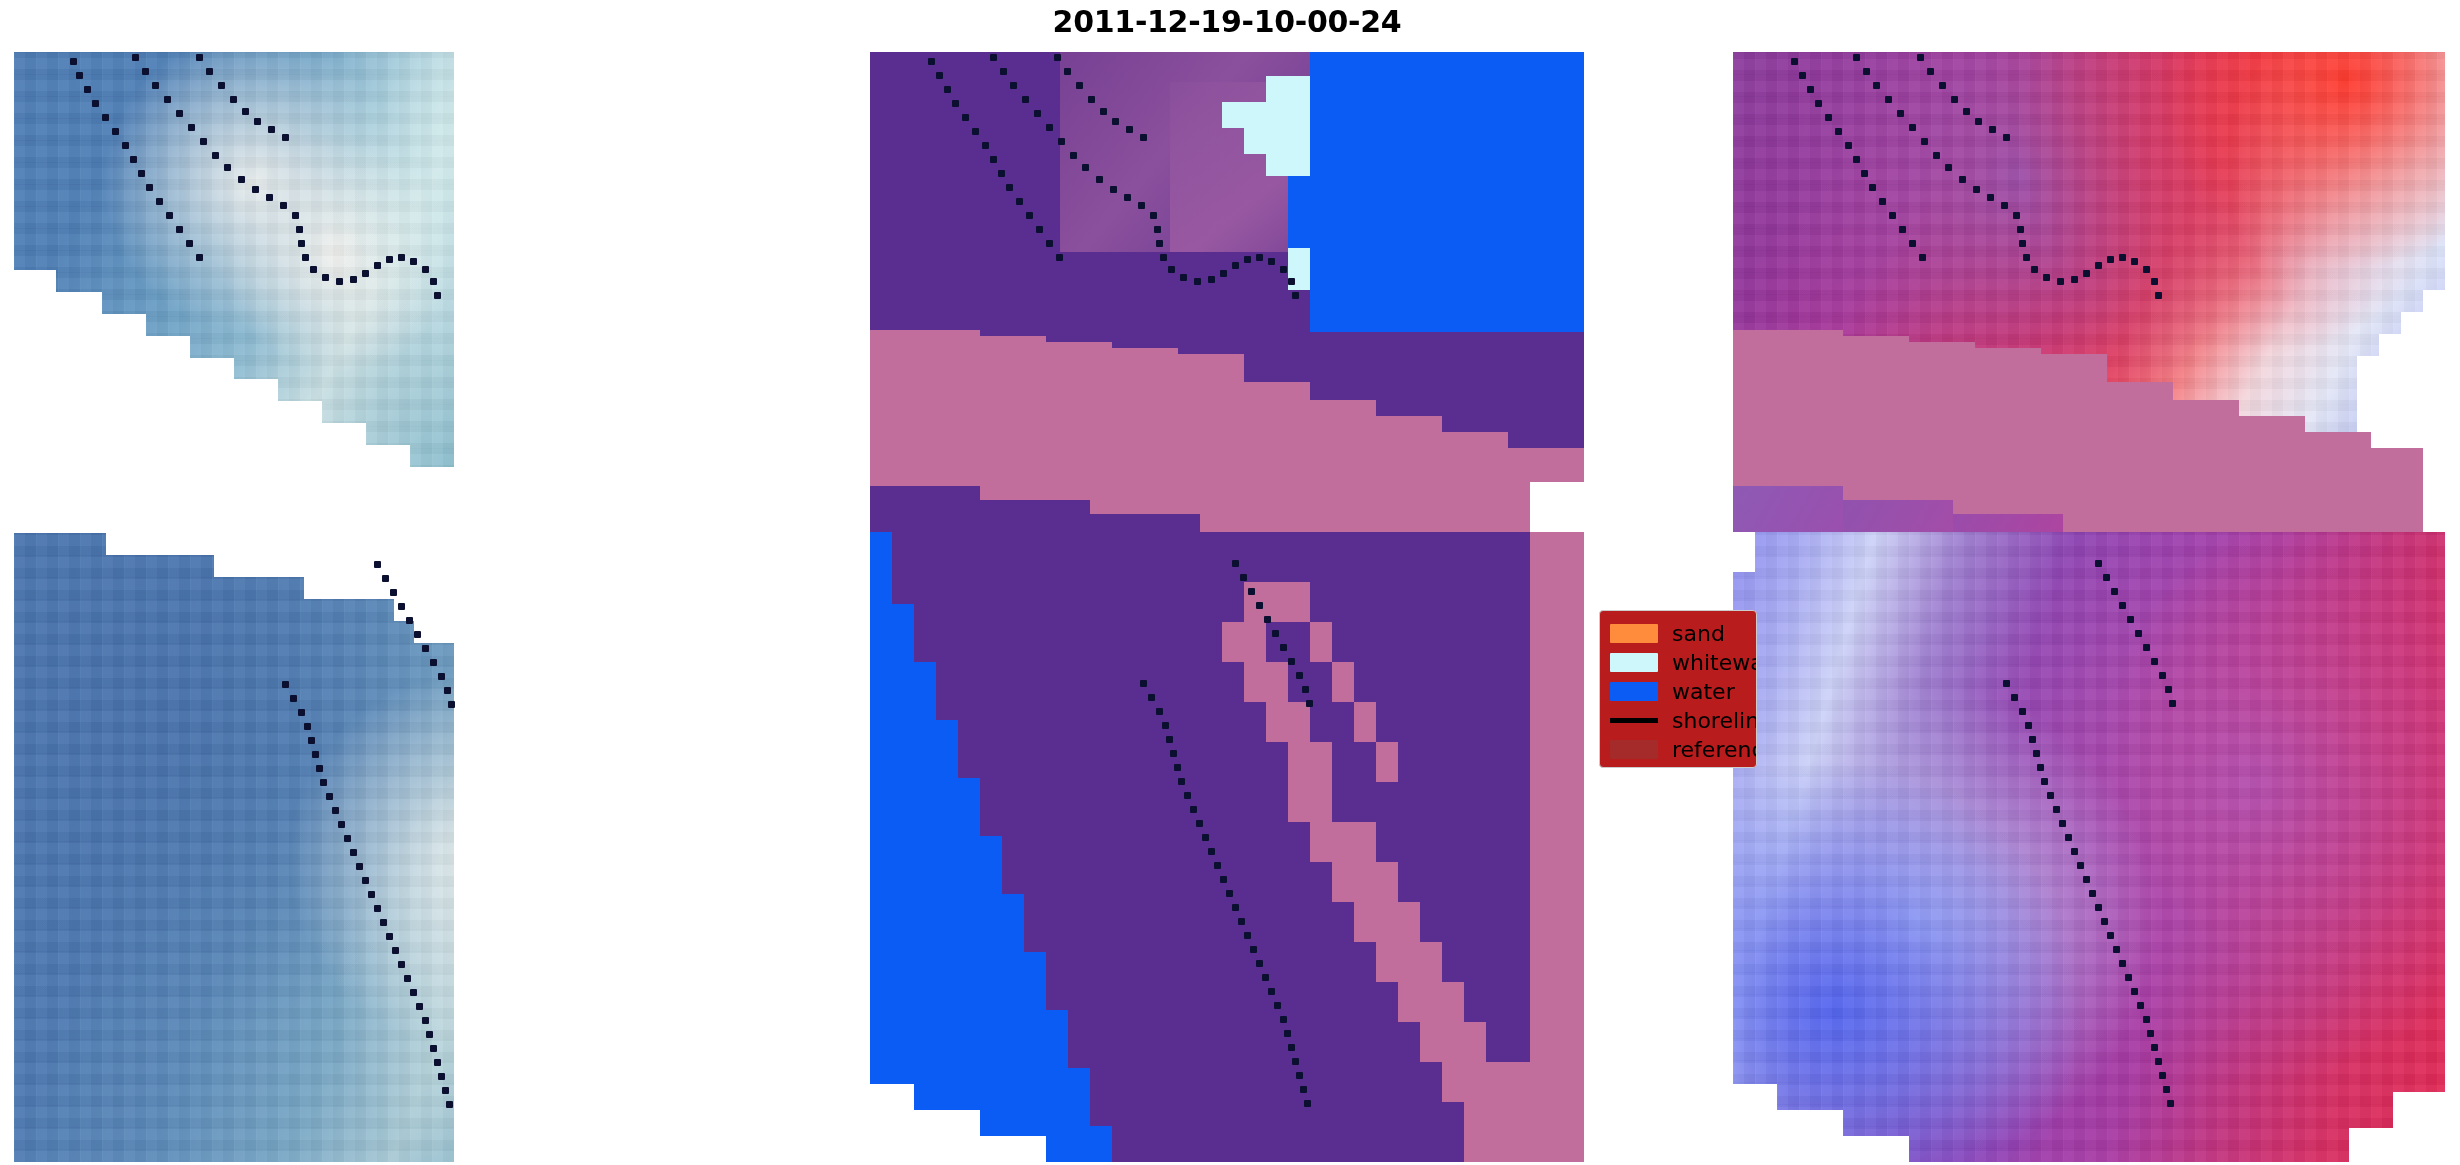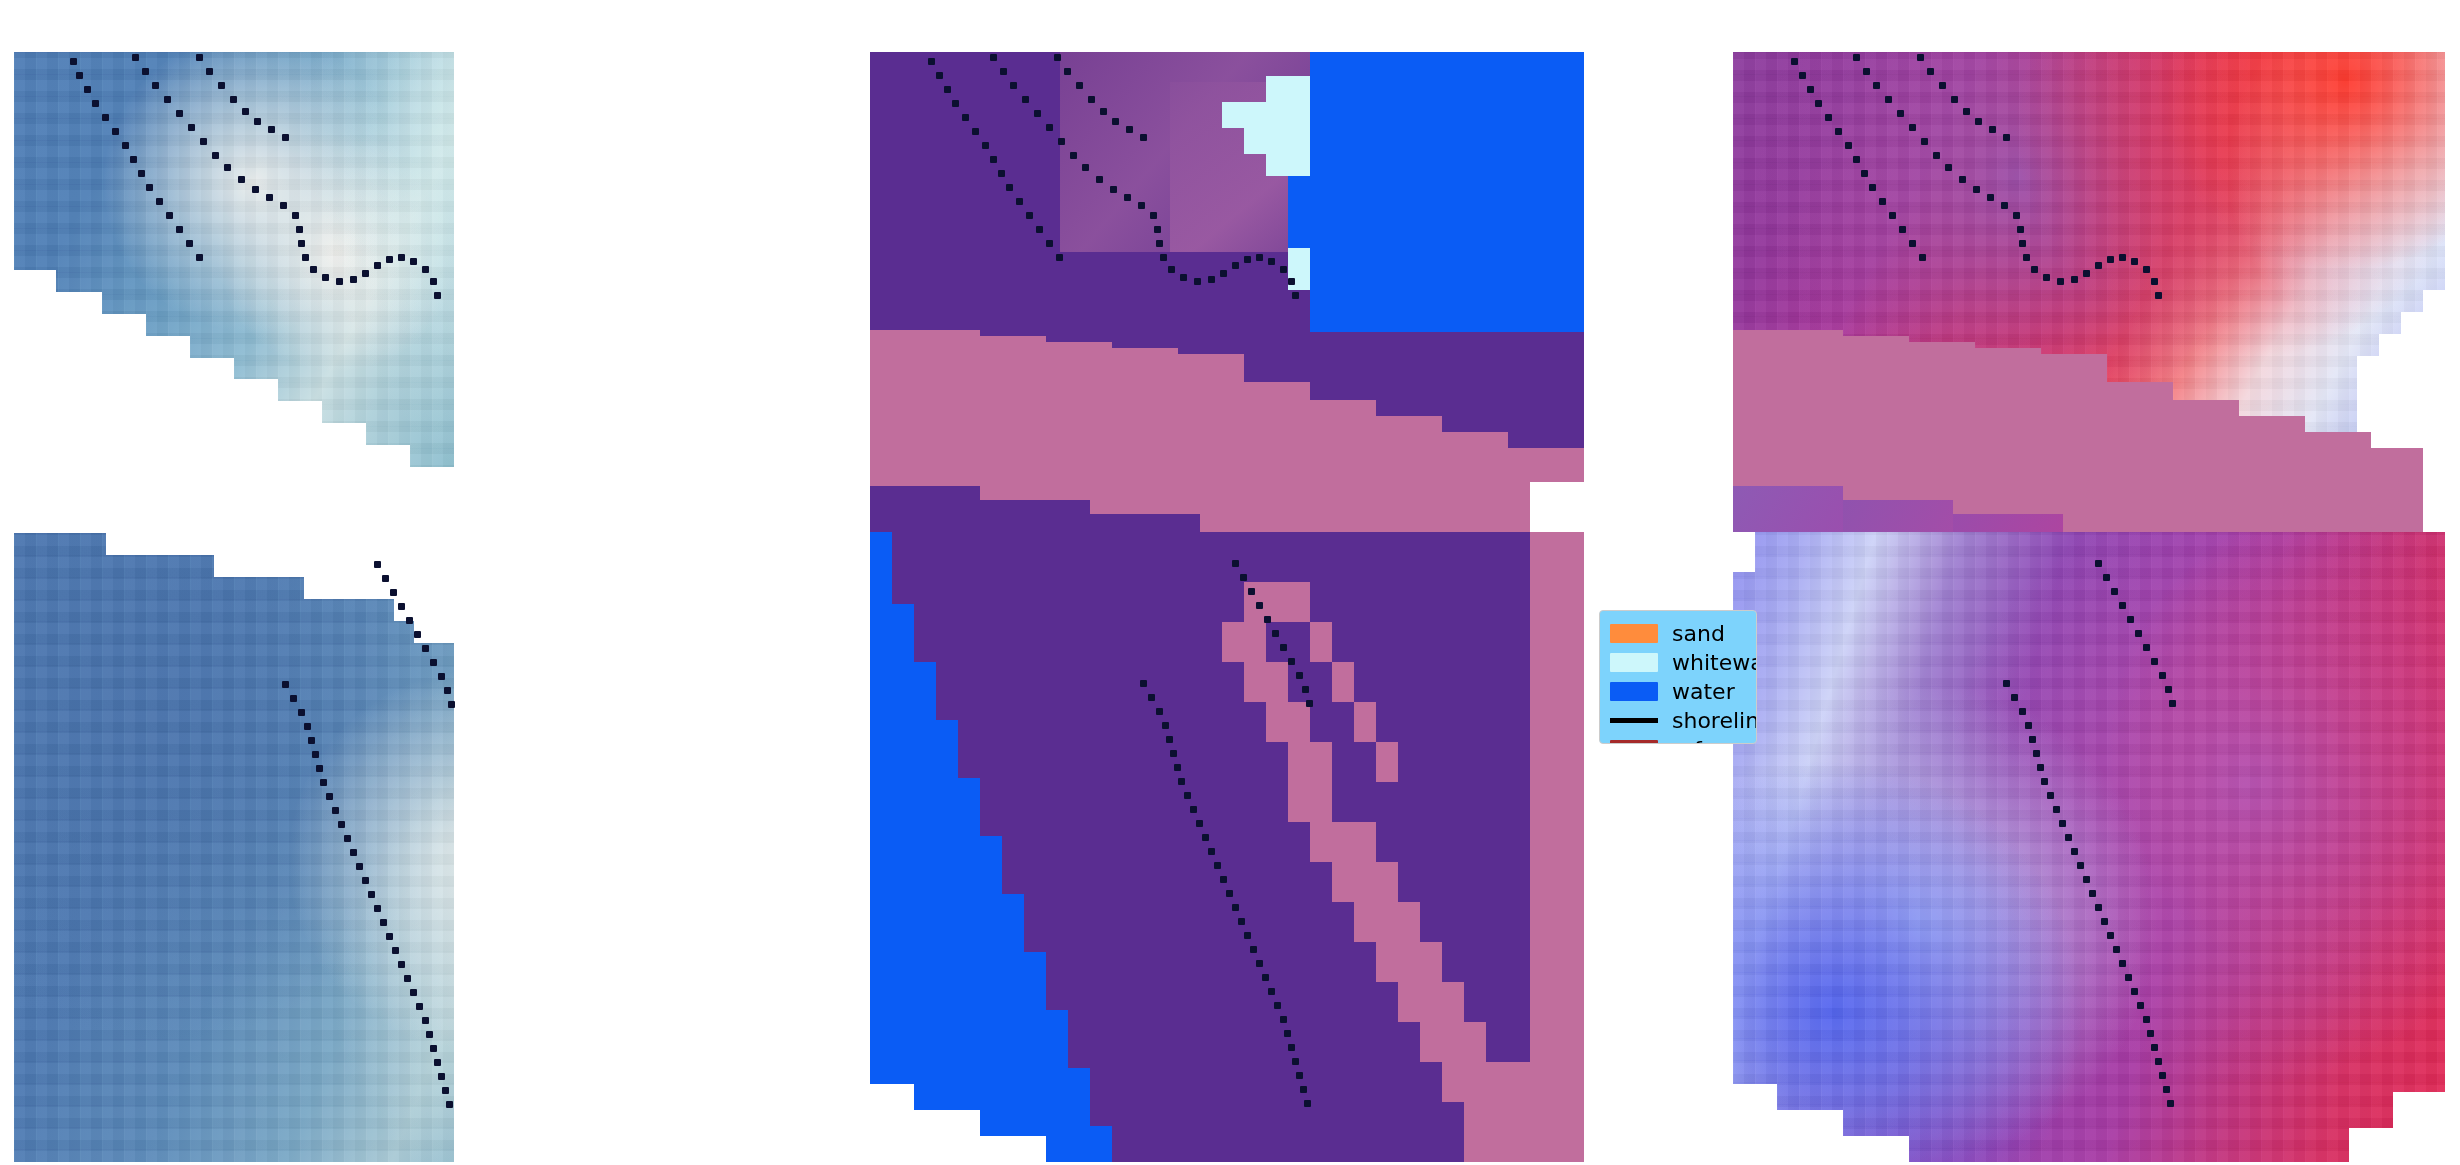--- a/index.html
+++ b/index.html
@@ -160,22 +160,22 @@
 
   
   .cut { position: absolute; background: #ffffff; }
 
   
   #legend {
     position: absolute;
     left: 1599px;
     top: 610px;
     width: 158px;
-    height: 134px;
-    background: #7dd3fc;
+    height: 158px;
+    background: #b91c1c;
     border: 1px solid #cccccc;
     border-radius: 4px;
     box-sizing: border-box;
     padding: 8px 0 0 0;
     overflow: hidden;
     z-index: 40;
   }
   .legend-row {
     height: 29px;
     display: flex;
@@ -200,20 +200,21 @@
     color: #000000;
     font-family: "DejaVu Sans", sans-serif;
     line-height: 1;
   }
 </style>
 </head>
 <body>
 
 <div class="figure">
 
+  <div class="panel-title" id="title-1">2011-12-19-10-00-24</div>
 
   <div class="panel" id="panel-0">
 
     <div class="tile" style="left:0px; top:0px; width:703px; height:435px;">
       <div class="tile-inner sar-bg"></div>
       <div class="grain"></div>
       <div class="pixelate"></div>
 
       <div class="cut" style="left:0px; top:0px; width:703px; height:0px;"></div>
       <div class="cut" style="left:0px;   top:218px; width:42px;  height:217px;"></div>

